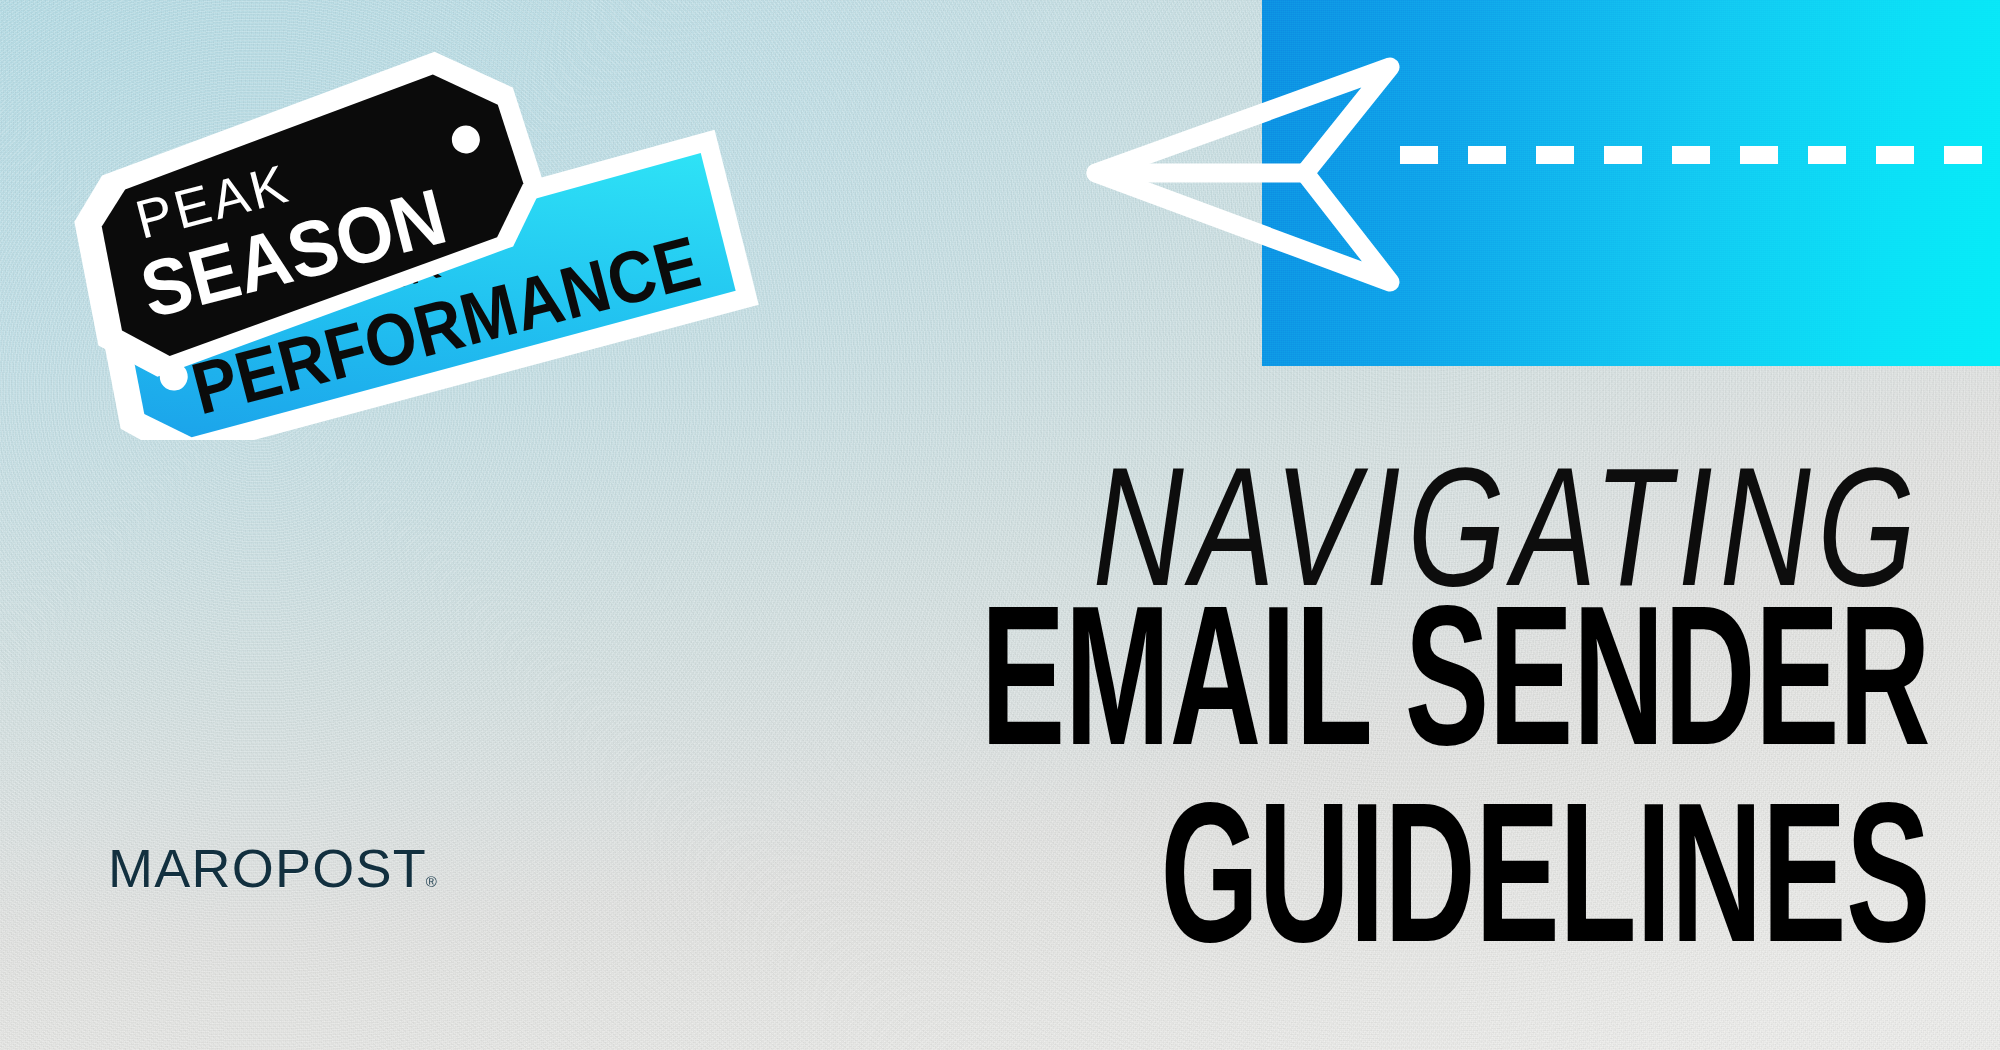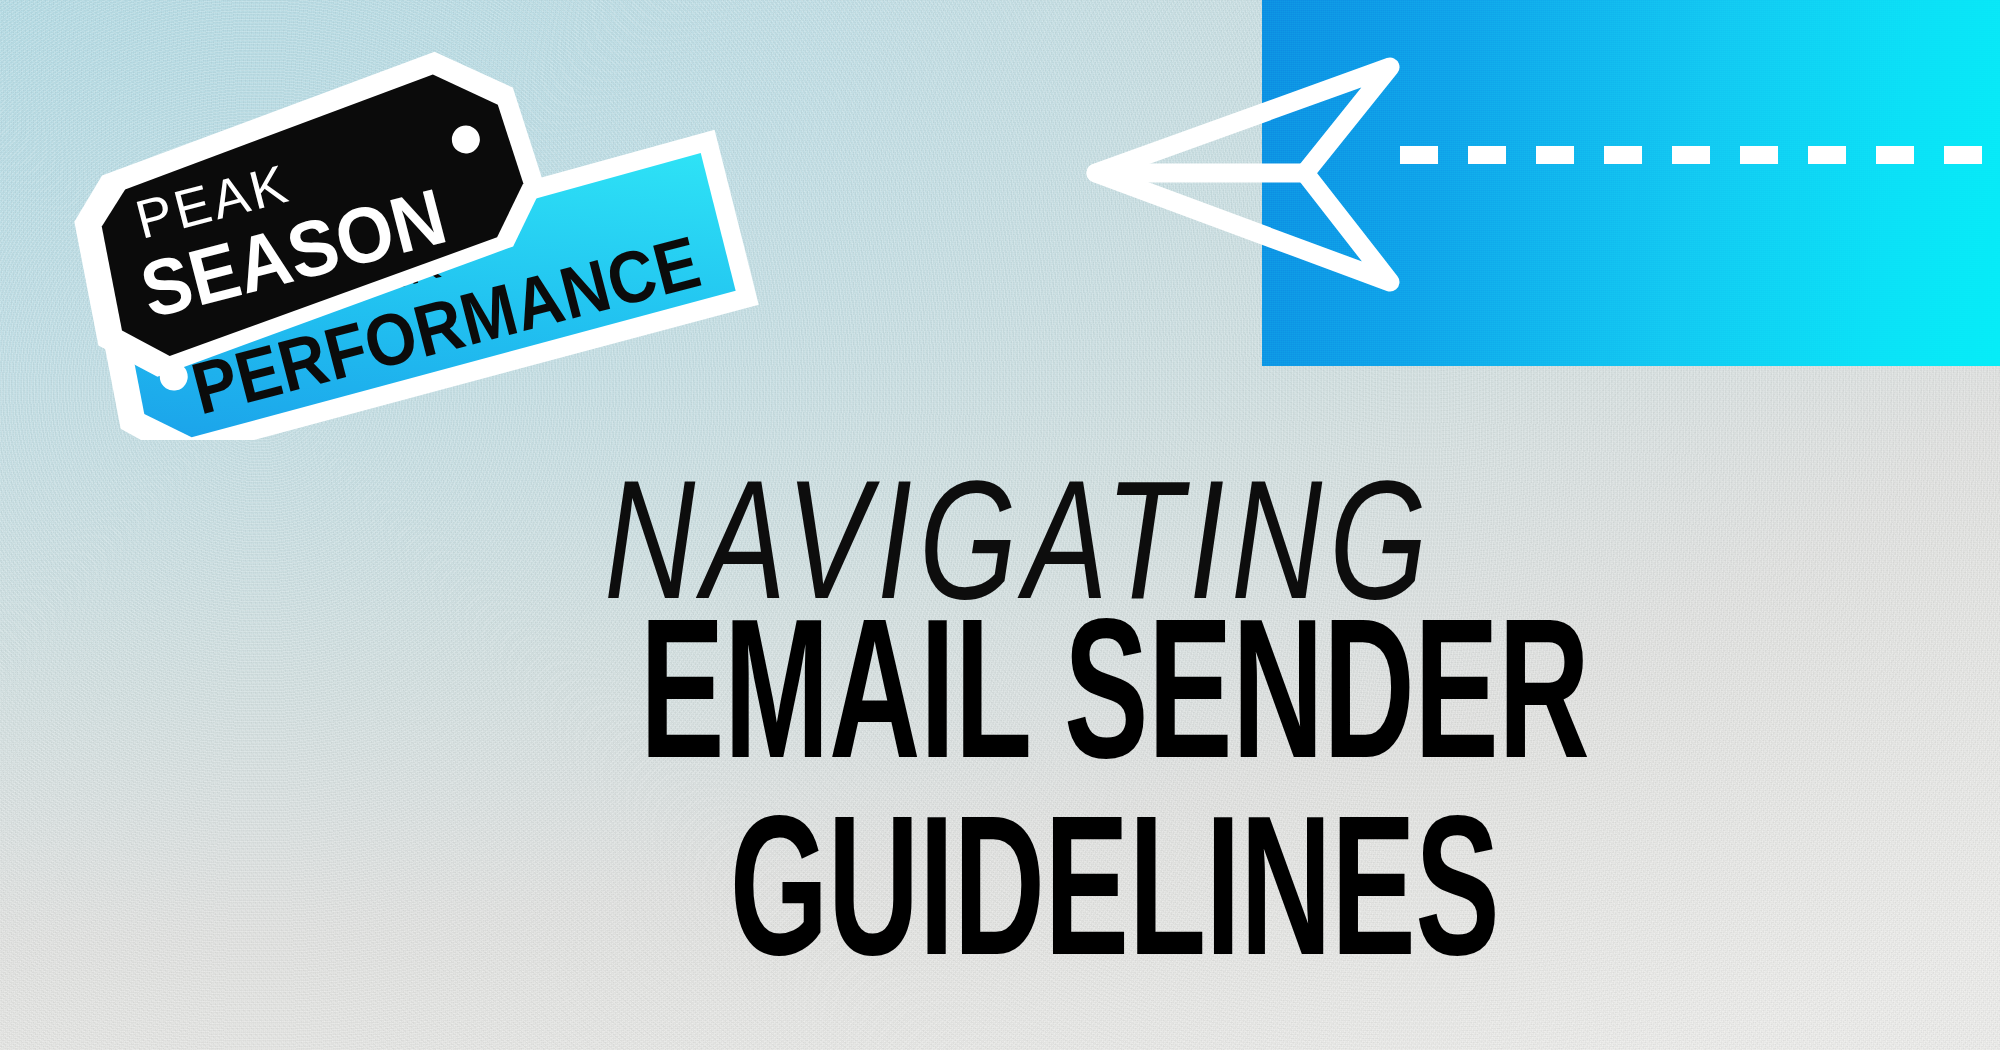--- a/index.html
+++ b/index.html
@@ -44,21 +44,21 @@
   #plane-svg{position:absolute;left:1060px;top:20px;width:420px;height:300px;}
   #dash-svg{position:absolute;left:1400px;top:140px;width:600px;height:30px;}
 
   
   #badge{
     position:absolute;left:40px;top:40px;width:740px;height:400px;
   }
 
   
   #headline{
-    position:absolute;left:0;top:476px;width:1930px;text-align:center;
+    position:absolute;left:0;top:463px;width:1930px;text-align:right;
   }
   .kicker{
     display:block;
     font-family:"Liberation Sans", sans-serif;
     font-style:italic;
     font-weight:300;
     font-size:134px;
     letter-spacing:.055em;
     line-height:.96;
     color:#0d0d0d;
@@ -201,14 +201,18 @@
       </g>
     </g>
   </svg>
 
   <div id="headline">
     <span class="kicker" id="line1">NAVIGATING</span>
     <span class="big" id="line2">EMAIL SENDER</span>
     <span class="big" id="line3">GUIDELINES</span>
   </div>
 
+  <div id="maropost">
+    <span class="wordmark">MAROPOST</span>
+    <span class="tm">®</span>
+  </div>
 
 </div>
 
 </body></html>

